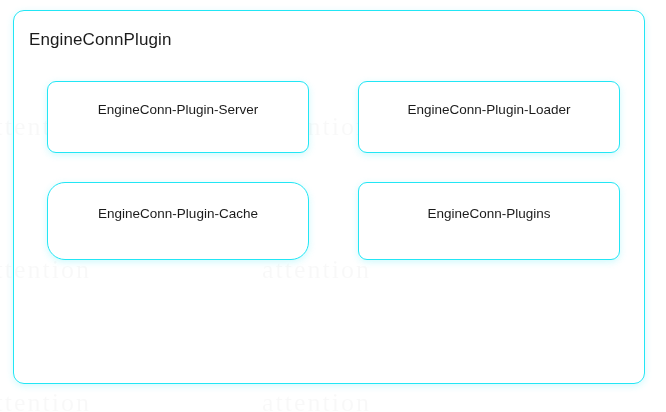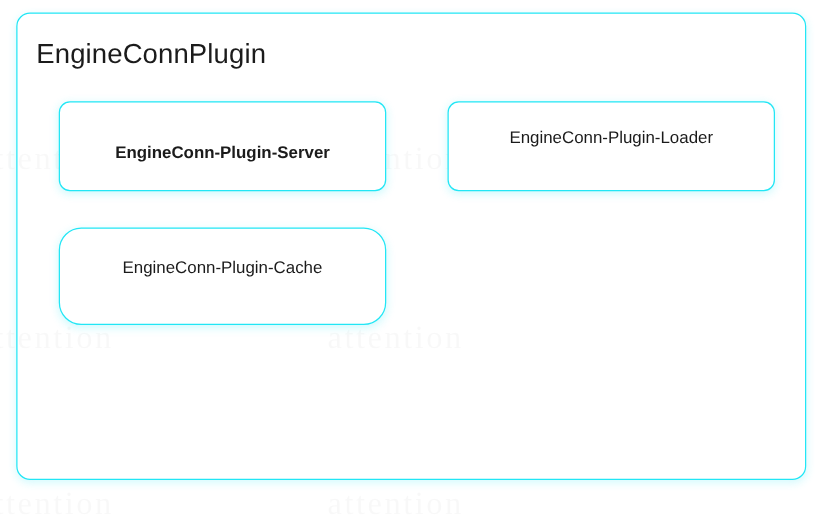--- a/index.html
+++ b/index.html
@@ -52,21 +52,21 @@
     border-radius: 11px;
     background: transparent;
     box-shadow: 0 2px 7px rgba(34, 230, 245, 0.20);
     z-index: 1;
   }
 
   .box-title {
     position: absolute;
     left: 15px;
     top: 19px;
-    font-size: 22px;
+    font-size: 17px;
     color: #1b1b1b;
     letter-spacing: 0.1px;
     white-space: nowrap;
   }
 
   
   .card {
     position: absolute;
     box-sizing: border-box;
     background: #ffffff;
@@ -84,21 +84,21 @@
     white-space: nowrap;
   }
 
   
   .card-server { left: 33px;  top: 70px;  width: 262px; height: 72px; }
   .card-loader { left: 344px; top: 70px;  width: 262px; height: 72px; padding-left: 28px; }
   .card-cache  { left: 33px;  top: 171px; width: 262px; height: 78px; border-radius: 18px; }
   .card-plugins{ left: 344px; top: 171px; width: 262px; height: 78px; }
   .card-core   { left: 33px;  top: 270px; width: 573px; height: 77px; }
 
-  .card-server  .card-label { top: 32px; font-weight: bold; }
+  .card-server  .card-label { top: 20px; }
   .card-loader  .card-label { top: 20px; }
   .card-cache   .card-label { top: 23px; }
   .card-plugins .card-label { top: 23px; }
   .card-core    .card-label { top: 23px; }
 </style>
 </head>
 <body>
 
 <div class="watermark-layer">
   <div class="watermark-text wm-a">attention</div>
@@ -118,15 +118,18 @@
   </div>
 
   <div class="card card-loader">
     <div class="card-label">EngineConn-Plugin-Loader</div>
   </div>
 
   <div class="card card-cache">
     <div class="card-label">EngineConn-Plugin-Cache</div>
   </div>
 
+  <div class="card card-plugins">
+    <div class="card-label">EngineConn-Plugins</div>
+  </div>
 
 
 </div>
 
 </body></html>

